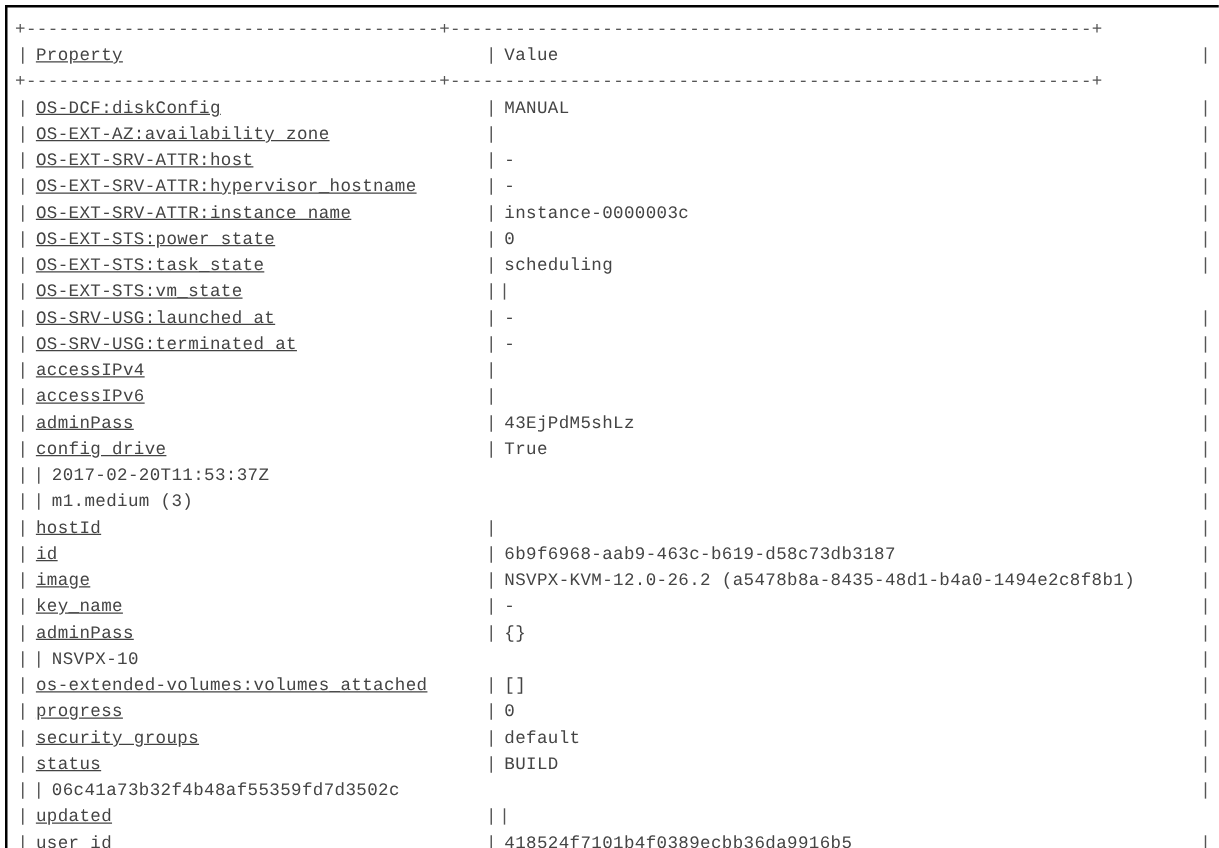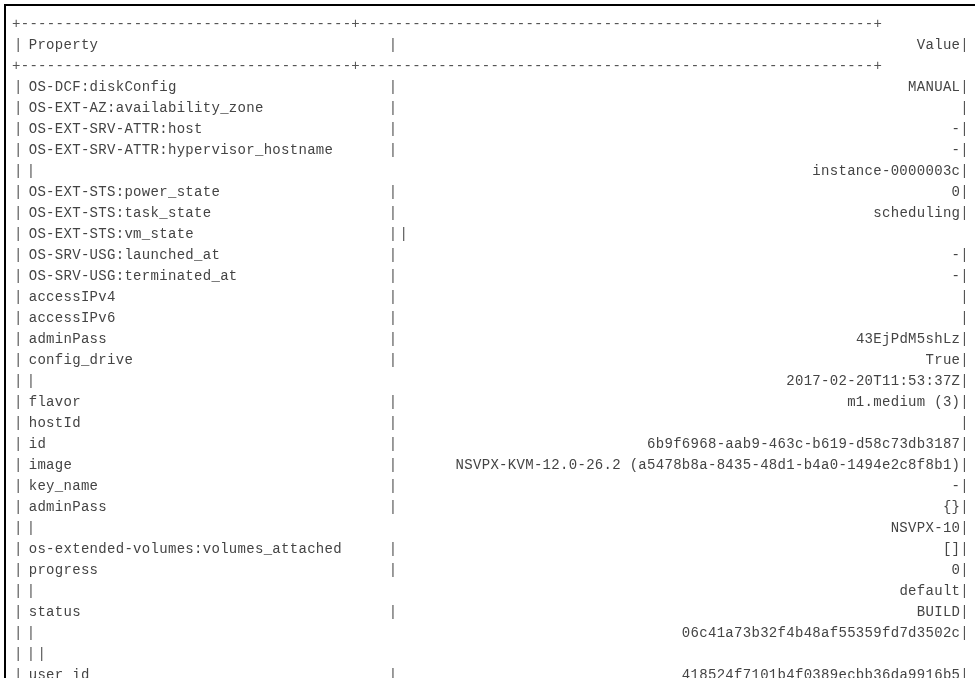--- a/index.html
+++ b/index.html
@@ -33,25 +33,25 @@
       display: flex;
       white-space: pre;
     }
     .pipe {
       color: #555;
       padding: 0 2px;
     }
     .col-prop {
       width: 362px;
       padding-left: 4px;
+      text-decoration: underline;
     }
     .col-val {
       padding-left: 4px;
       flex: 1;
-      text-align: right;
     }
     .end-pipe {
       color: #555;
       padding-right: 2px;
     }
   </style>
 </head>
 <body>
 
 <div class="frame">
@@ -67,41 +67,41 @@
       <span class="end-pipe">|</span>
     </div>
 
     <div class="divider">+--------------------------------------+-----------------------------------------------------------+</div>
 
     <div id="rows-container">
         <div class="row"><span class="pipe">|</span><span class="col-prop">OS-DCF:diskConfig</span><span class="pipe">|</span><span class="col-val">MANUAL</span><span class="end-pipe">|</span></div>
         <div class="row"><span class="pipe">|</span><span class="col-prop">OS-EXT-AZ:availability_zone</span><span class="pipe">|</span><span class="col-val"></span><span class="end-pipe">|</span></div>
         <div class="row"><span class="pipe">|</span><span class="col-prop">OS-EXT-SRV-ATTR:host</span><span class="pipe">|</span><span class="col-val">-</span><span class="end-pipe">|</span></div>
         <div class="row"><span class="pipe">|</span><span class="col-prop">OS-EXT-SRV-ATTR:hypervisor_hostname</span><span class="pipe">|</span><span class="col-val">-</span><span class="end-pipe">|</span></div>
-        <div class="row"><span class="pipe">|</span><span class="pipe">|</span><span class="col-val">instance-0000003c</span><span class="end-pipe">|</span></div>
+        <div class="row"><span class="pipe">|</span><span class="col-prop">OS-EXT-SRV-ATTR:instance_name</span><span class="pipe">|</span><span class="col-val">instance-0000003c</span><span class="end-pipe">|</span></div>
         <div class="row"><span class="pipe">|</span><span class="col-prop">OS-EXT-STS:power_state</span><span class="pipe">|</span><span class="col-val">0</span><span class="end-pipe">|</span></div>
         <div class="row"><span class="pipe">|</span><span class="col-prop">OS-EXT-STS:task_state</span><span class="pipe">|</span><span class="col-val">scheduling</span><span class="end-pipe">|</span></div>
         <div class="row"><span class="pipe">|</span><span class="col-prop">OS-EXT-STS:vm_state</span><span class="pipe">|</span><span class="end-pipe">|</span></div>
         <div class="row"><span class="pipe">|</span><span class="col-prop">OS-SRV-USG:launched_at</span><span class="pipe">|</span><span class="col-val">-</span><span class="end-pipe">|</span></div>
         <div class="row"><span class="pipe">|</span><span class="col-prop">OS-SRV-USG:terminated_at</span><span class="pipe">|</span><span class="col-val">-</span><span class="end-pipe">|</span></div>
         <div class="row"><span class="pipe">|</span><span class="col-prop">accessIPv4</span><span class="pipe">|</span><span class="col-val"></span><span class="end-pipe">|</span></div>
         <div class="row"><span class="pipe">|</span><span class="col-prop">accessIPv6</span><span class="pipe">|</span><span class="col-val"></span><span class="end-pipe">|</span></div>
         <div class="row"><span class="pipe">|</span><span class="col-prop">adminPass</span><span class="pipe">|</span><span class="col-val">43EjPdM5shLz</span><span class="end-pipe">|</span></div>
         <div class="row"><span class="pipe">|</span><span class="col-prop">config_drive</span><span class="pipe">|</span><span class="col-val">True</span><span class="end-pipe">|</span></div>
         <div class="row"><span class="pipe">|</span><span class="pipe">|</span><span class="col-val">2017-02-20T11:53:37Z</span><span class="end-pipe">|</span></div>
-        <div class="row"><span class="pipe">|</span><span class="col-prop">flavor</span><span class="pipe">|</span><span class="col-val">m1.medium (3)</span><span class="end-pipe">|</span></div>
+        <div class="row"><span class="pipe">|</span><span class="pipe">|</span><span class="col-val">m1.medium (3)</span><span class="end-pipe">|</span></div>
         <div class="row"><span class="pipe">|</span><span class="col-prop">hostId</span><span class="pipe">|</span><span class="col-val"></span><span class="end-pipe">|</span></div>
         <div class="row"><span class="pipe">|</span><span class="col-prop">id</span><span class="pipe">|</span><span class="col-val">6b9f6968-aab9-463c-b619-d58c73db3187</span><span class="end-pipe">|</span></div>
         <div class="row"><span class="pipe">|</span><span class="col-prop">image</span><span class="pipe">|</span><span class="col-val">NSVPX-KVM-12.0-26.2 (a5478b8a-8435-48d1-b4a0-1494e2c8f8b1)</span><span class="end-pipe">|</span></div>
         <div class="row"><span class="pipe">|</span><span class="col-prop">key_name</span><span class="pipe">|</span><span class="col-val">-</span><span class="end-pipe">|</span></div>
         <div class="row"><span class="pipe">|</span><span class="col-prop">adminPass</span><span class="pipe">|</span><span class="col-val">{}</span><span class="end-pipe">|</span></div>
         <div class="row"><span class="pipe">|</span><span class="pipe">|</span><span class="col-val">NSVPX-10</span><span class="end-pipe">|</span></div>
         <div class="row"><span class="pipe">|</span><span class="col-prop">os-extended-volumes:volumes_attached</span><span class="pipe">|</span><span class="col-val">[]</span><span class="end-pipe">|</span></div>
         <div class="row"><span class="pipe">|</span><span class="col-prop">progress</span><span class="pipe">|</span><span class="col-val">0</span><span class="end-pipe">|</span></div>
-        <div class="row"><span class="pipe">|</span><span class="pipe">|</span><span class="col-val">default</span><span class="end-pipe">|</span></div>
+        <div class="row"><span class="pipe">|</span><span class="col-prop">security_groups</span><span class="pipe">|</span><span class="col-val">default</span><span class="end-pipe">|</span></div>
         <div class="row"><span class="pipe">|</span><span class="col-prop">status</span><span class="pipe">|</span><span class="col-val">BUILD</span><span class="end-pipe">|</span></div>
         <div class="row"><span class="pipe">|</span><span class="pipe">|</span><span class="col-val">06c41a73b32f4b48af55359fd7d3502c</span><span class="end-pipe">|</span></div>
-        <div class="row"><span class="pipe">|</span><span class="pipe">|</span><span class="end-pipe">|</span></div>
+        <div class="row"><span class="pipe">|</span><span class="col-prop">updated</span><span class="pipe">|</span><span class="end-pipe">|</span></div>
         <div class="row"><span class="pipe">|</span><span class="col-prop">user_id</span><span class="pipe">|</span><span class="col-val">418524f7101b4f0389ecbb36da9916b5</span><span class="end-pipe">|</span></div>
       </div>
 
   </div>
 </div>
 
 </body></html>

